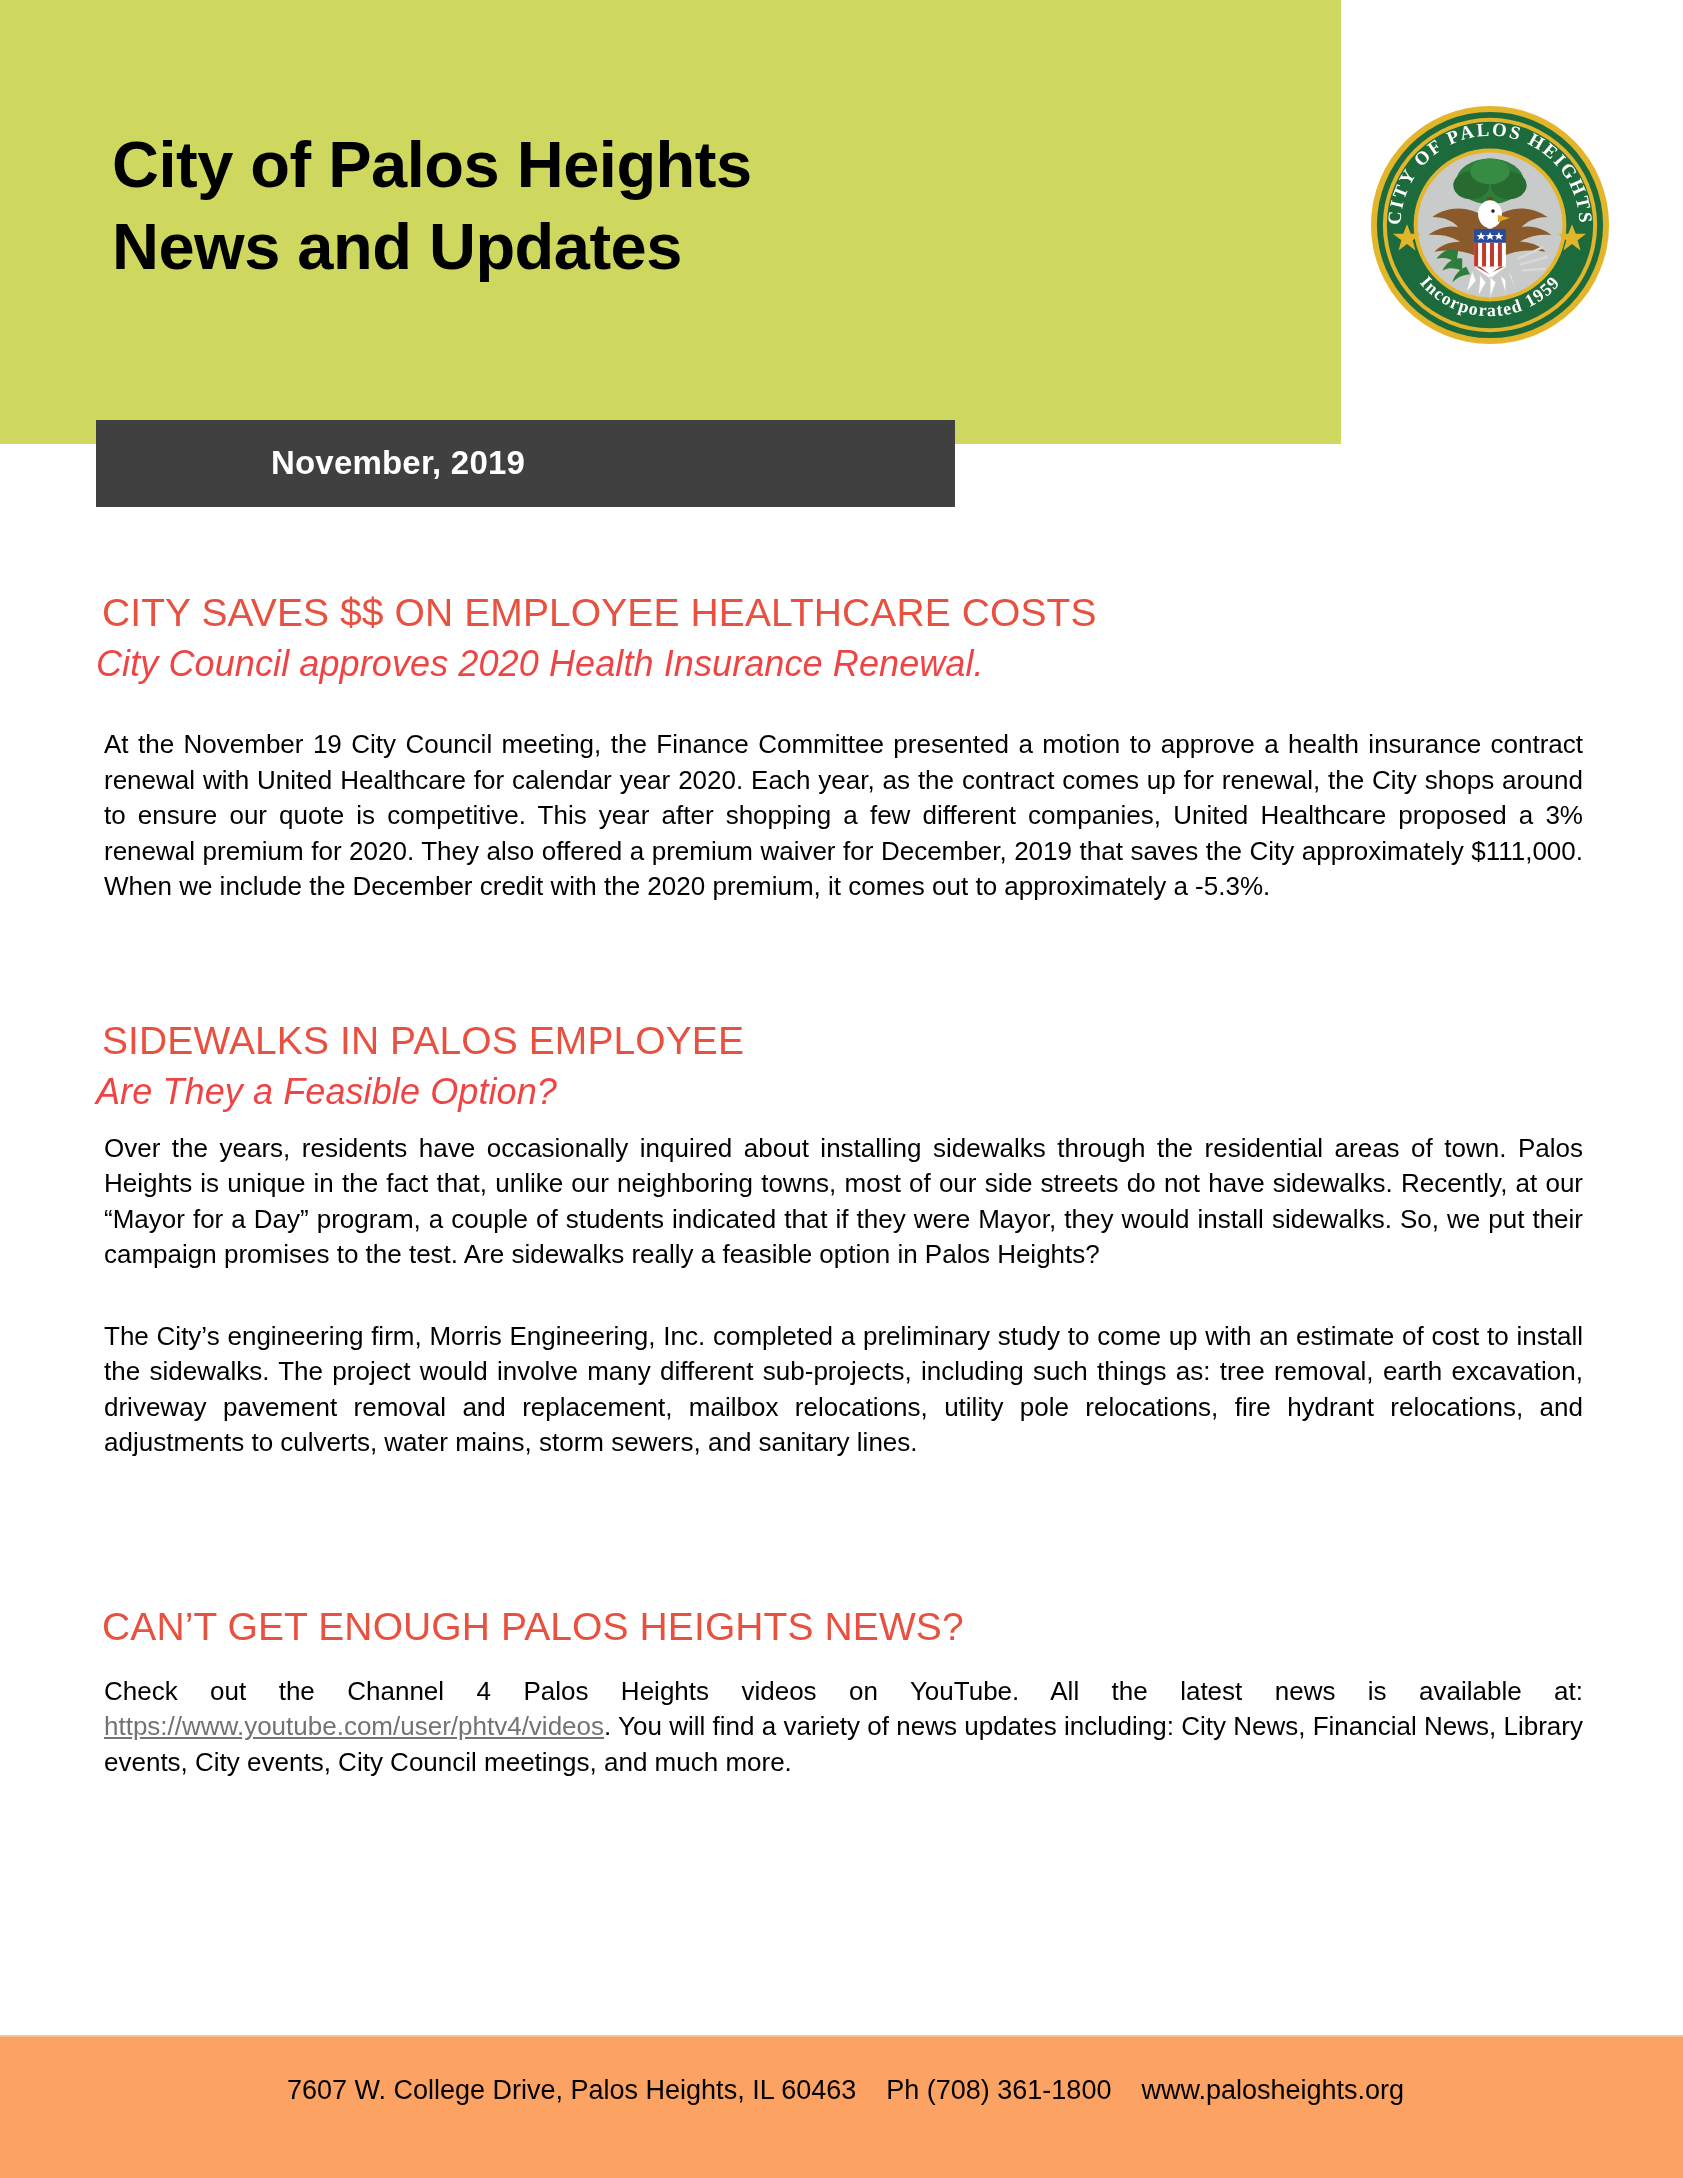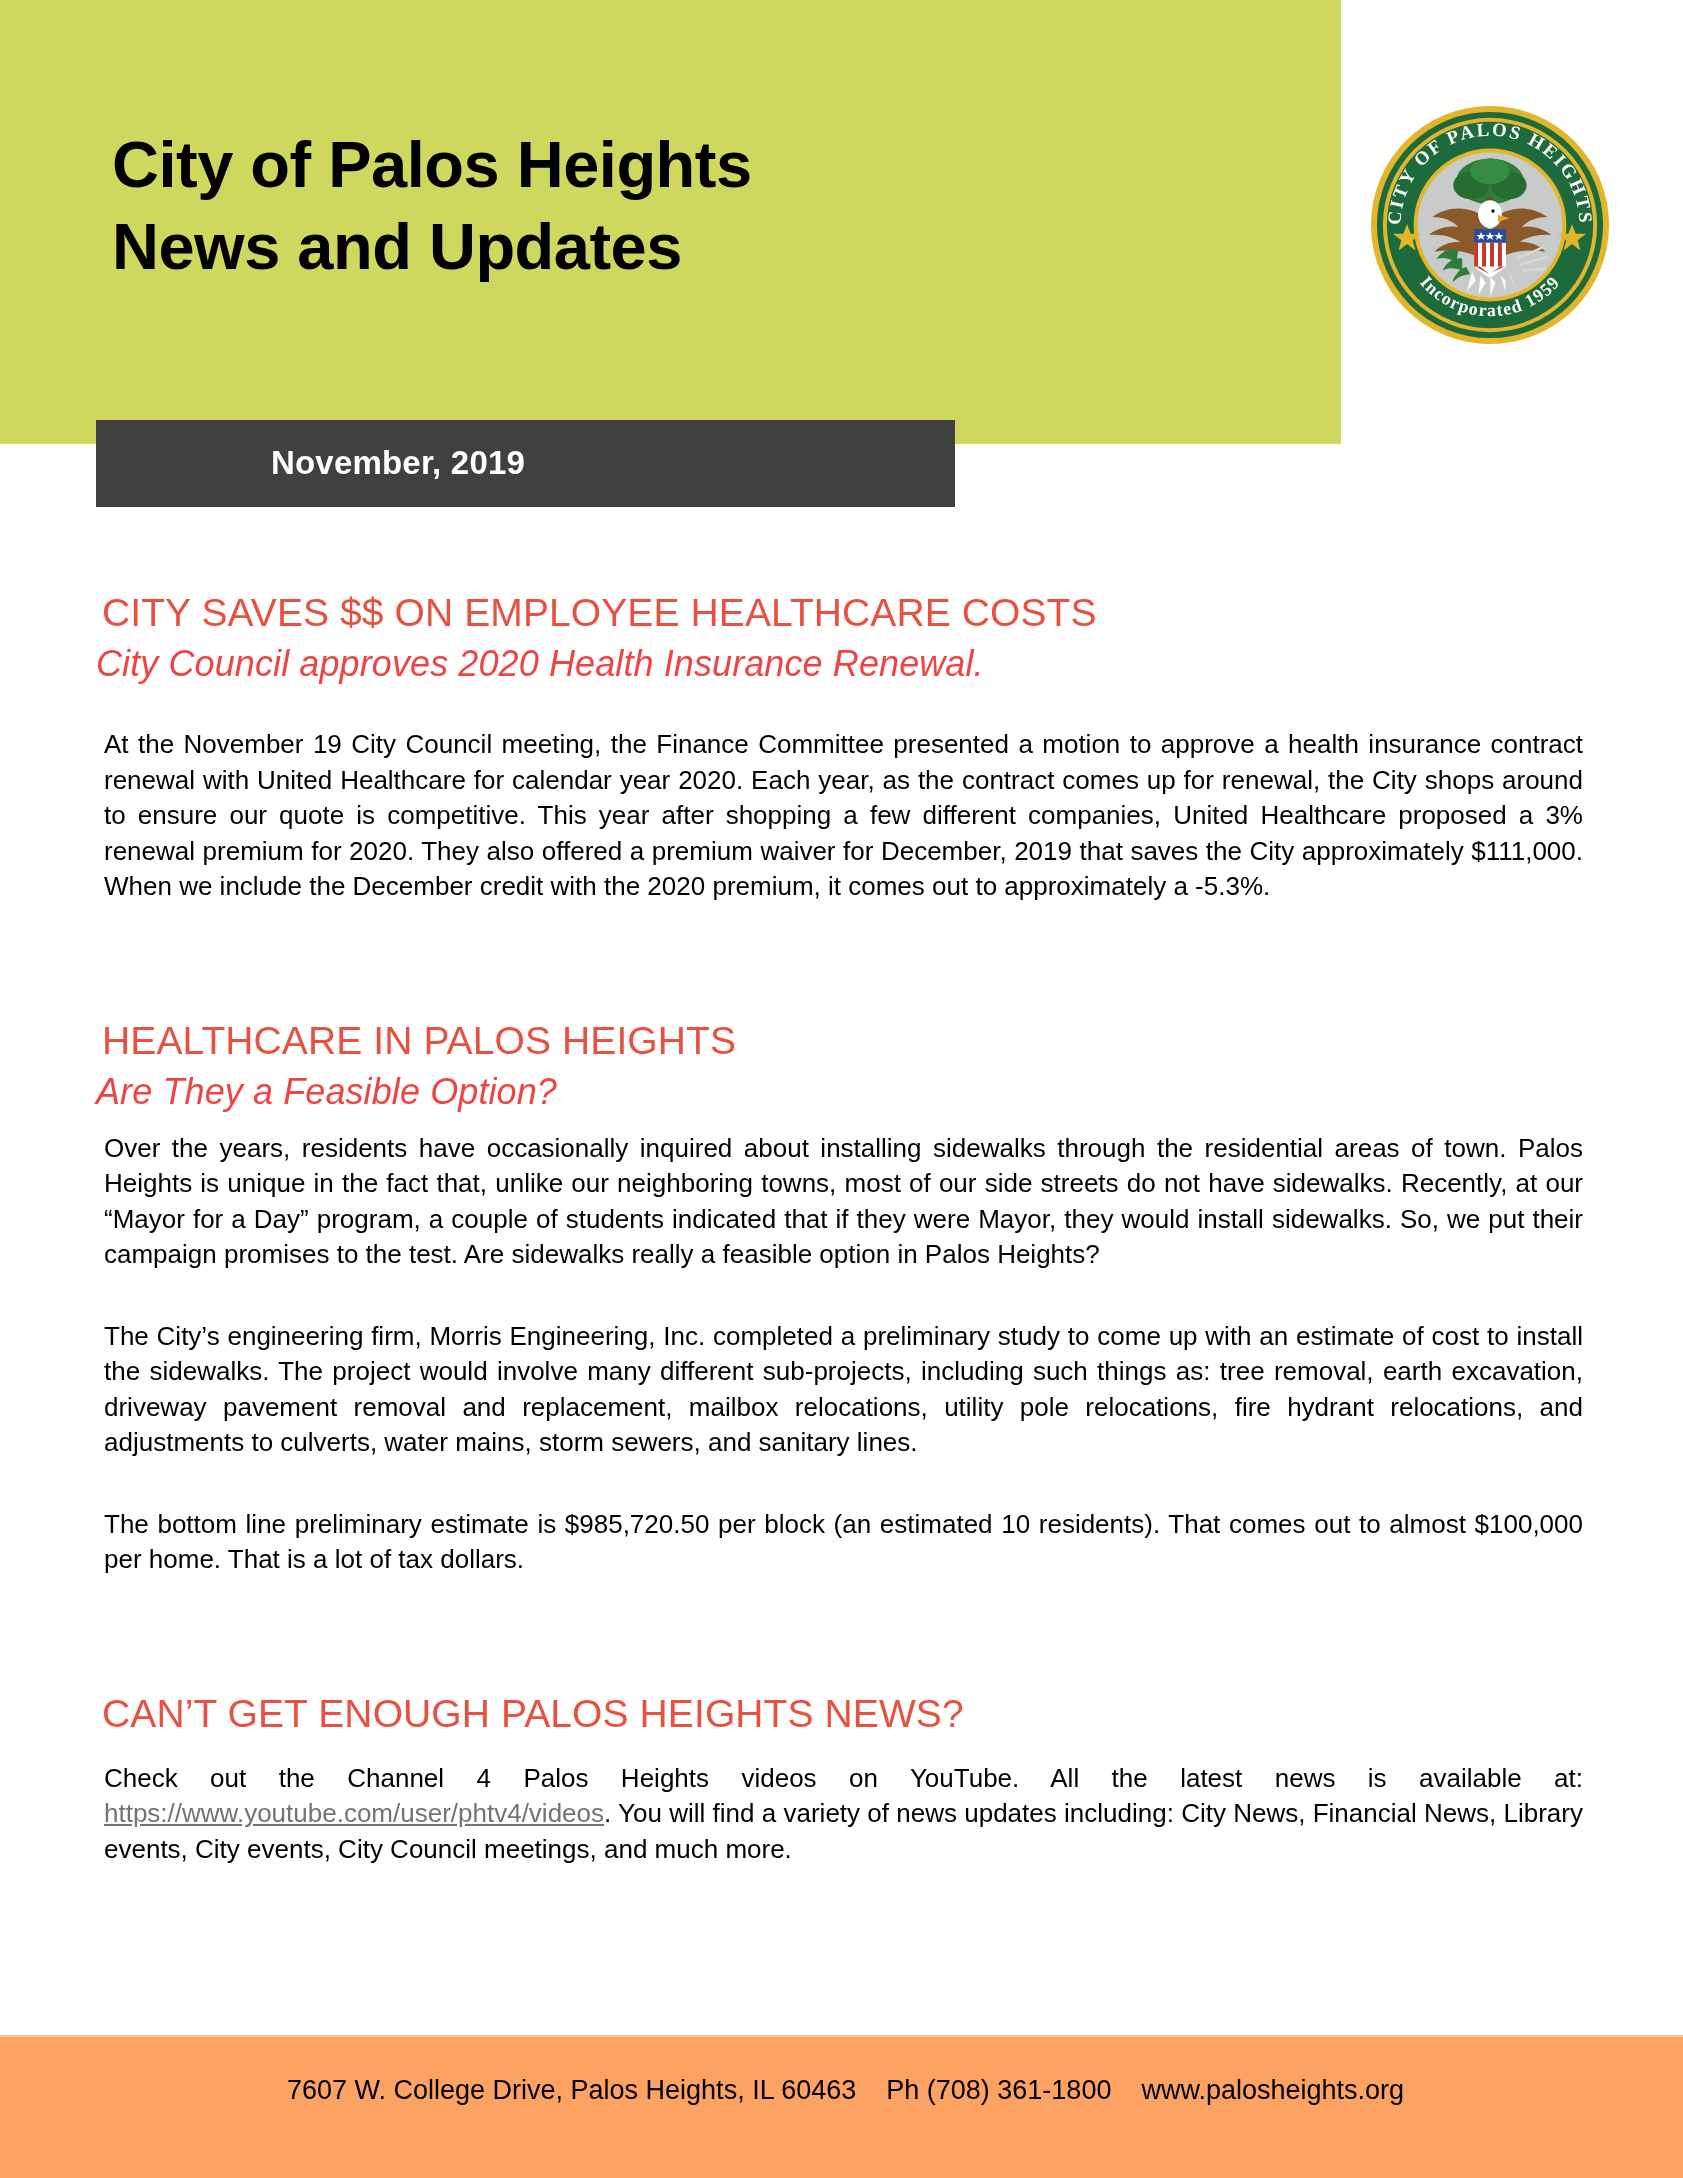--- a/index.html
+++ b/index.html
@@ -236,28 +236,27 @@
   <div class="section">
     <h2 class="headline">CITY SAVES $$ ON EMPLOYEE HEALTHCARE COSTS</h2>
     <h3 class="subhead">City Council approves 2020 Health Insurance Renewal.</h3>
     <div class="gap-after-sub"></div>
     <p class="body">At the November 19 City Council meeting, the Finance Committee presented a motion to approve a health insurance contract renewal with United Healthcare for calendar year 2020. Each year, as the contract comes up for renewal, the City shops around to ensure our quote is competitive. This year after shopping a few different companies, United Healthcare proposed a 3% renewal premium for 2020. They also offered a premium waiver for December, 2019 that saves the City approximately $111,000. When we include the December credit with the 2020 premium, it comes out to approximately a -5.3%.</p>
   </div>
 
   <div class="gap-section-big"></div>
 
   <div class="section">
-    <h2 class="headline">HEALTHCARE IN PALOS HEIGHTS</h2>
+    <h2 class="headline">SIDEWALKS IN PALOS EMPLOYEE</h2>
     <h3 class="subhead">Are They a Feasible Option?</h3>
     <div class="gap-head-body"></div>
     <p class="body">Over the years, residents have occasionally inquired about installing sidewalks through the residential areas of town. Palos Heights is unique in the fact that, unlike our neighboring towns, most of our side streets do not have sidewalks. Recently, at our “Mayor for a Day” program, a couple of students indicated that if they were Mayor, they would install sidewalks. So, we put their campaign promises to the test. Are sidewalks really a feasible option in Palos Heights?</p>
     <div class="gap-para"></div>
     <p class="body">The City’s engineering firm, Morris Engineering, Inc. completed a preliminary study to come up with an estimate of cost to install the sidewalks. The project would involve many different sub-projects, including such things as: tree removal, earth excavation, driveway pavement removal and replacement, mailbox relocations, utility pole relocations, fire hydrant relocations, and adjustments to culverts, water mains, storm sewers, and sanitary lines.</p>
     <div class="gap-para"></div>
-    <p class="body">The bottom line preliminary estimate is $985,720.50 per block (an estimated 10 residents). That comes out to almost $100,000 per home. That is a lot of tax dollars.</p>
   </div>
 
   <div class="gap-section-big"></div>
 
   <div class="section">
     <h2 class="headline">CAN’T GET ENOUGH PALOS HEIGHTS NEWS?</h2>
     <div class="gap-head-body"></div>
     <p class="body">
       <span>Check out the Channel 4 Palos Heights videos on YouTube. All the latest news is available at: </span><a class="extlink" href="#">https://www.youtube.com/user/phtv4/videos</a><span>. You will find a variety of news updates including:  City News, Financial News, Library events, City events, City Council meetings, and much more.</span>
     </p>

